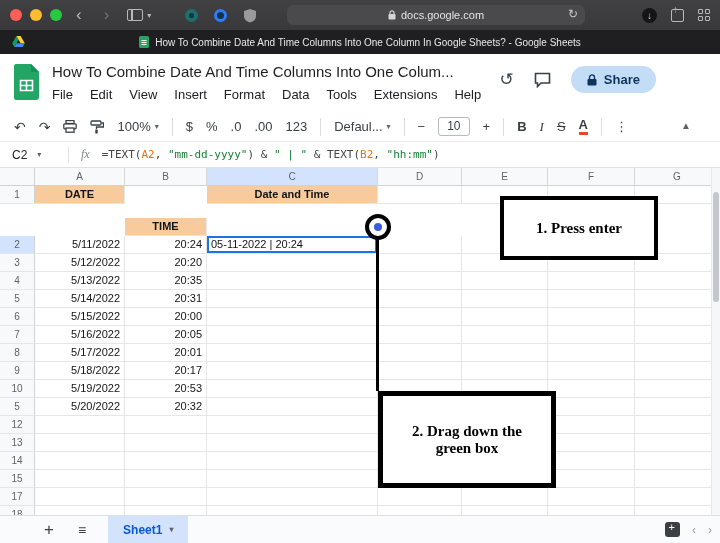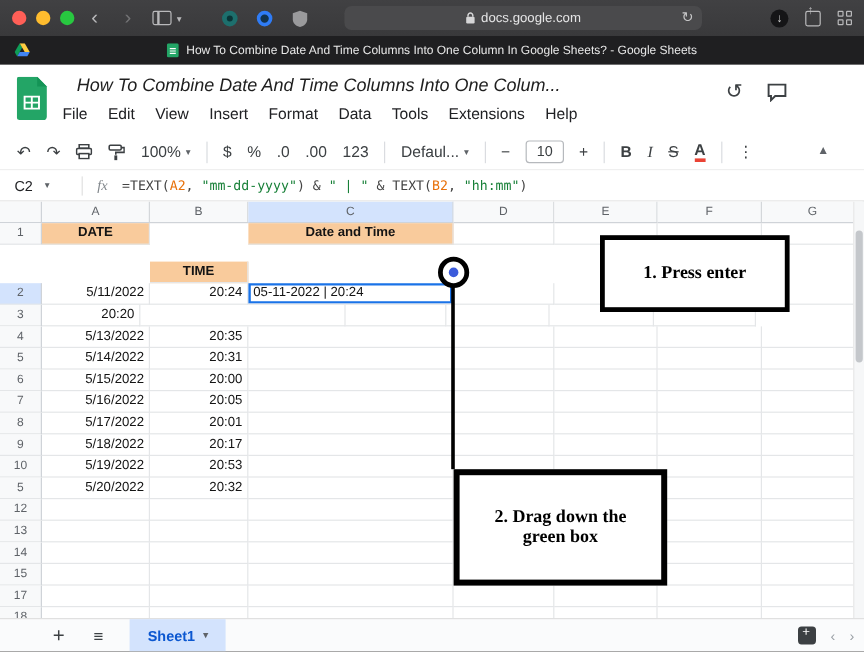--- a/index.html
+++ b/index.html
@@ -38,21 +38,21 @@
   .tabgrid span{ width:5px; height:5px; border:1.2px solid #b9b9bb; border-radius:1px;}
 
   .tab-bar{ position:absolute; top:30px; left:0; right:0; height:24px; background:#1f1f21;
     display:flex; align-items:center; justify-content:center; }
   .drive-fav{ position:absolute; left:12px; top:6px; }
   .tab-title{ display:flex; align-items:center; gap:6px; color:#e8e8e8; font-size:10px; }
 
   
   .sheets-header{ position:absolute; top:54px; left:0; right:0; height:58px; background:#fff; }
   .sheets-logo{ position:absolute; left:14px; top:10px; }
-  .doc-title{ position:absolute; left:64px; top:9px; font-size:15px; color:#1f1f1f; white-space:nowrap;font-style:italic; }
+  .doc-title{ position:absolute; left:52px; top:9px; font-size:15px; color:#1f1f1f; white-space:nowrap; }
   .menu-row{ position:absolute; left:52px; top:33px; display:flex; gap:17px; font-size:13px; color:#202124; }
   .menu-row span{ cursor:default; }
   .sh-right{ position:absolute; right:64px; top:12px; display:flex; align-items:center; gap:20px; }
   .hist-icon{ font-size:17px; color:#3c4043; }
   .share-pill{ display:flex; align-items:center; gap:7px; background:#c3ddf7; color:#10345c;
     border:none; border-radius:16px; padding:6px 16px; font-size:13px; font-weight:600;
     font-family:"Liberation Sans", sans-serif; }
 
   
   .gtoolbar{ position:absolute; top:112px; left:0; right:0; height:30px; background:#fff;
@@ -200,20 +200,27 @@
       <span>Data</span>
       <span>Tools</span>
       <span>Extensions</span>
       <span>Help</span>
     </div>
     <div class="sh-right">
       <span class="hist-icon">↺</span>
       <svg width="17" height="16" viewBox="0 0 17 16">
         <path d="M1.5 1.5 h14 v9.5 h-8.5 l-3.5 3.5 v-3.5 h-2 z" fill="none" stroke="#3c4043" stroke-width="1.6"></path>
       </svg>
+      <button class="share-pill">
+        <svg width="10" height="12" viewBox="0 0 10 12">
+          <rect x="0.5" y="5" width="9" height="6.5" rx="1" fill="#10345c"></rect>
+          <path d="M2.5 5 V3.4 a2.5 2.5 0 0 1 5 0 V5" fill="none" stroke="#10345c" stroke-width="1.4"></path>
+        </svg>
+        <span>Share</span>
+      </button>
     </div>
   </div>
 
   <div class="gtoolbar">
     <span class="tglyph">↶</span>
     <span class="tglyph">↷</span>
     <svg width="14" height="13" viewBox="0 0 14 13">
       <rect x="3" y="0.5" width="8" height="3" fill="none" stroke="#3c4043" stroke-width="1.3"></rect>
       <rect x="0.8" y="3.8" width="12.4" height="5" rx="1" fill="none" stroke="#3c4043" stroke-width="1.3"></rect>
       <rect x="3" y="8" width="8" height="4.2" fill="#fff" stroke="#3c4043" stroke-width="1.3"></rect>
@@ -289,20 +296,21 @@
           <div class="gcell num" style="width: 90px;">5/11/2022</div>
           <div class="gcell num" style="width: 82px;">20:24</div>
           <div class="gcell selcell" style="width: 171px;">05-11-2022 | 20:24</div>
           <div class="gcell" style="width: 84px;"></div>
           <div class="gcell" style="width: 86px;"></div>
           <div class="gcell" style="width: 87px;"></div>
           <div class="gcell" style="width: 85px;"></div>
         </div>
         <div class="grow">
           <div class="rnum">3</div>
+          <div class="gcell num" style="width: 90px;">5/12/2022</div>
           <div class="gcell num" style="width: 82px;">20:20</div>
           <div class="gcell" style="width: 171px;"></div>
           <div class="gcell" style="width: 84px;"></div>
           <div class="gcell" style="width: 86px;"></div>
           <div class="gcell" style="width: 87px;"></div>
           <div class="gcell" style="width: 85px;"></div>
         </div>
         <div class="grow">
           <div class="rnum">4</div>
           <div class="gcell num" style="width: 90px;">5/13/2022</div>

